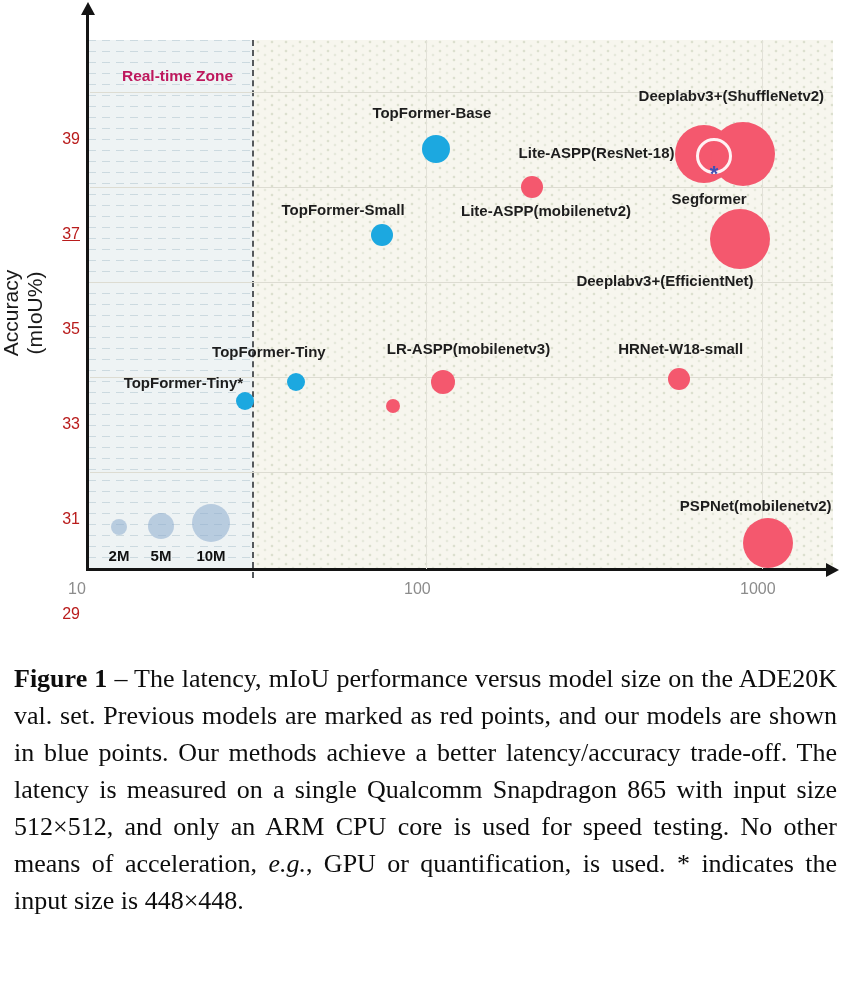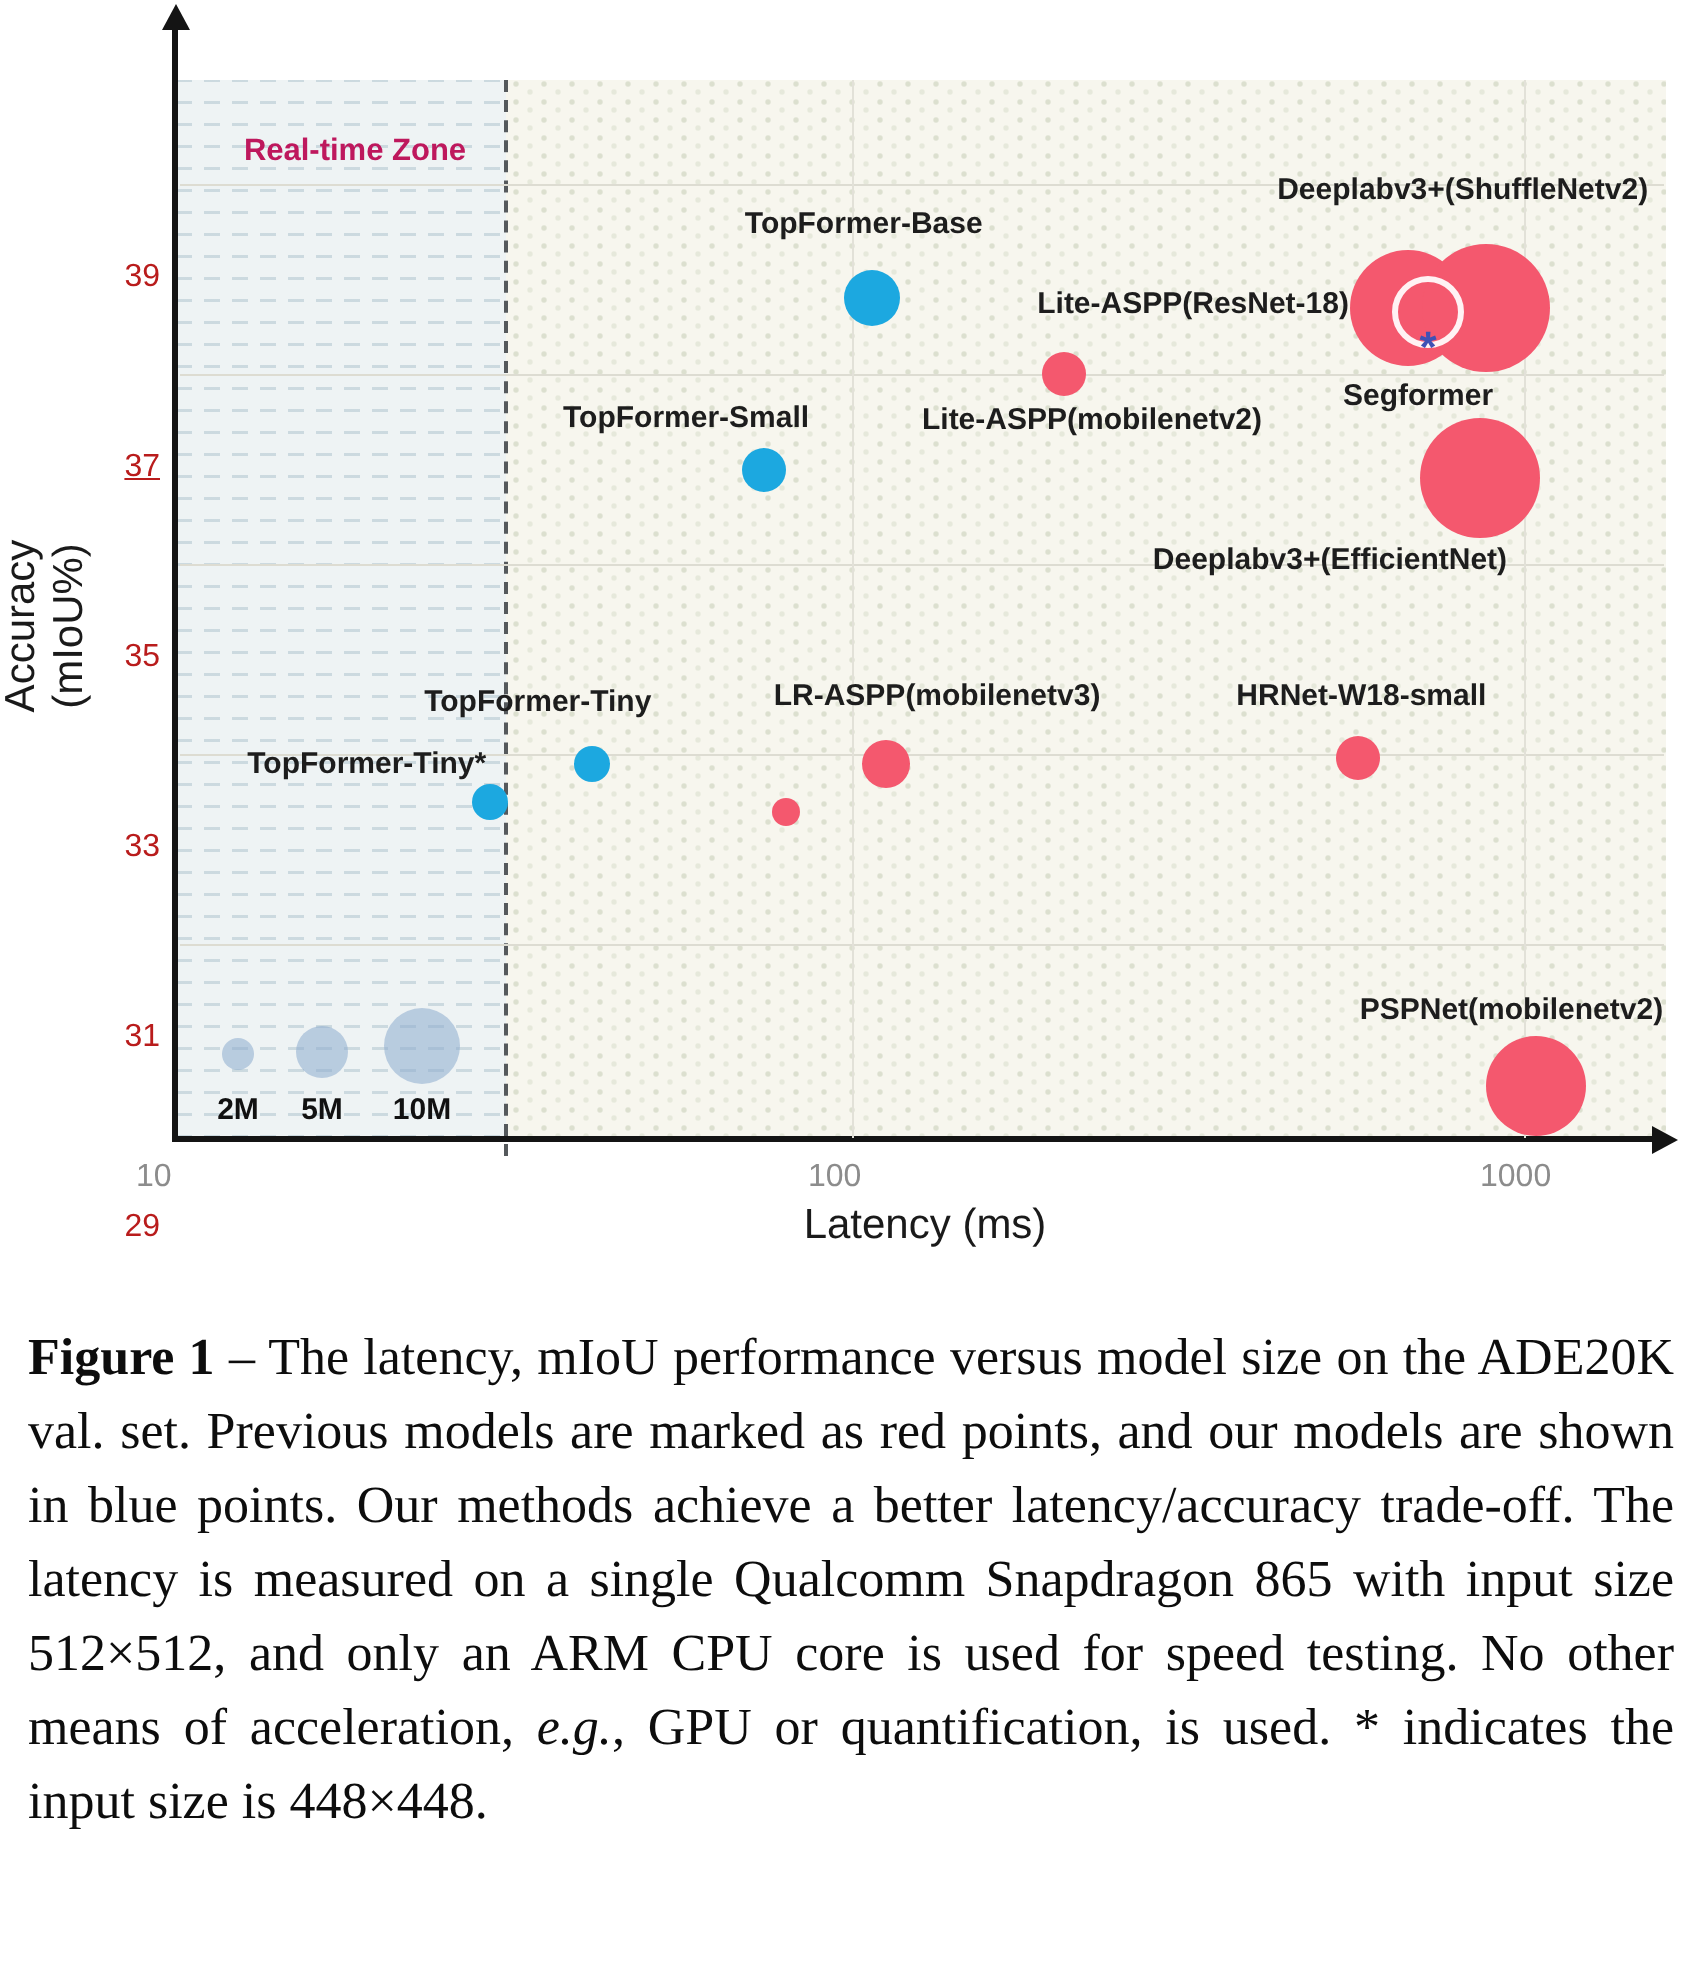--- a/index.html
+++ b/index.html
@@ -63,21 +63,20 @@
     <div class="plot-area"></div>
     <div class="realtime-zone"></div>
     <div class="realtime-boundary"></div>
 
     <div class="axis-y"></div>
     <div class="axis-x"></div>
     <div class="arrow-up"></div>
     <div class="arrow-right"></div>
 
     <div class="y-title">Accuracy (mIoU%)</div>
-    <div class="x-title">Latency (ms)</div>
     <div class="zone-label">Real-time Zone</div>
   <div class="gl-h" style="top: 92px;"></div>
       <div class="tick-y" style="top: 83px;">39</div>
       <div class="gl-h" style="top: 187px;"></div>
       <div class="tick-y" style="top: 178px; text-decoration: underline;">37</div>
       <div class="gl-h" style="top: 282px;"></div>
       <div class="tick-y" style="top: 273px;">35</div>
       <div class="gl-h" style="top: 377px;"></div>
       <div class="tick-y" style="top: 368px;">33</div>
       <div class="gl-h" style="top: 472px;"></div>

